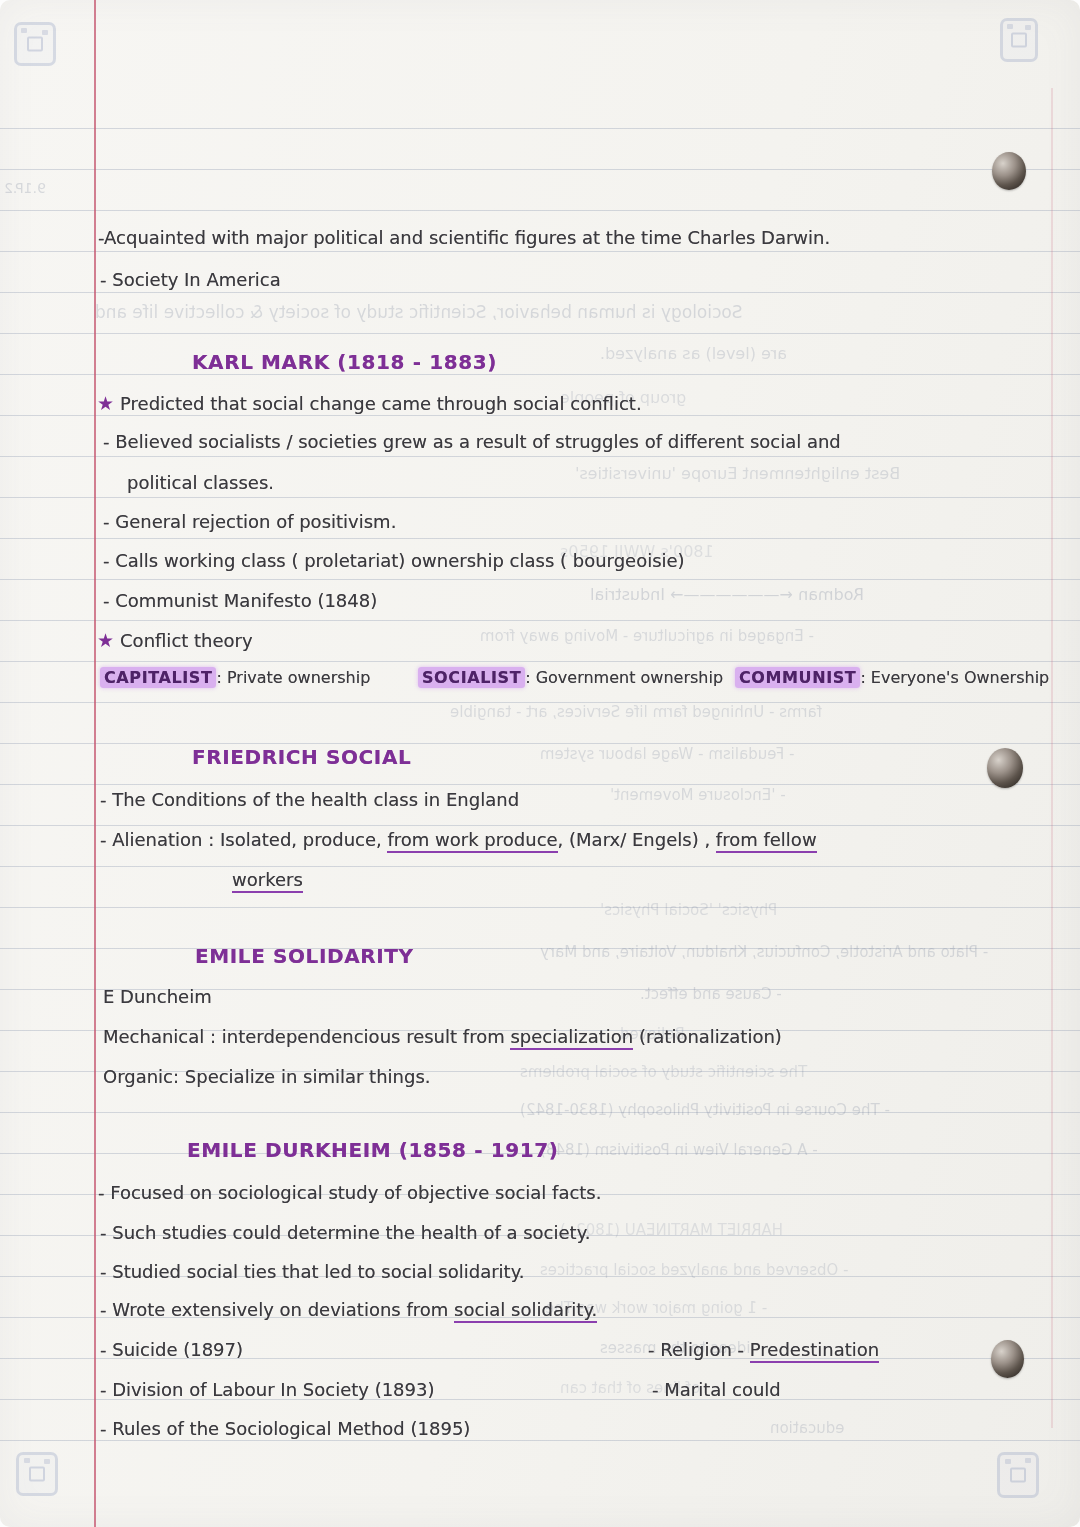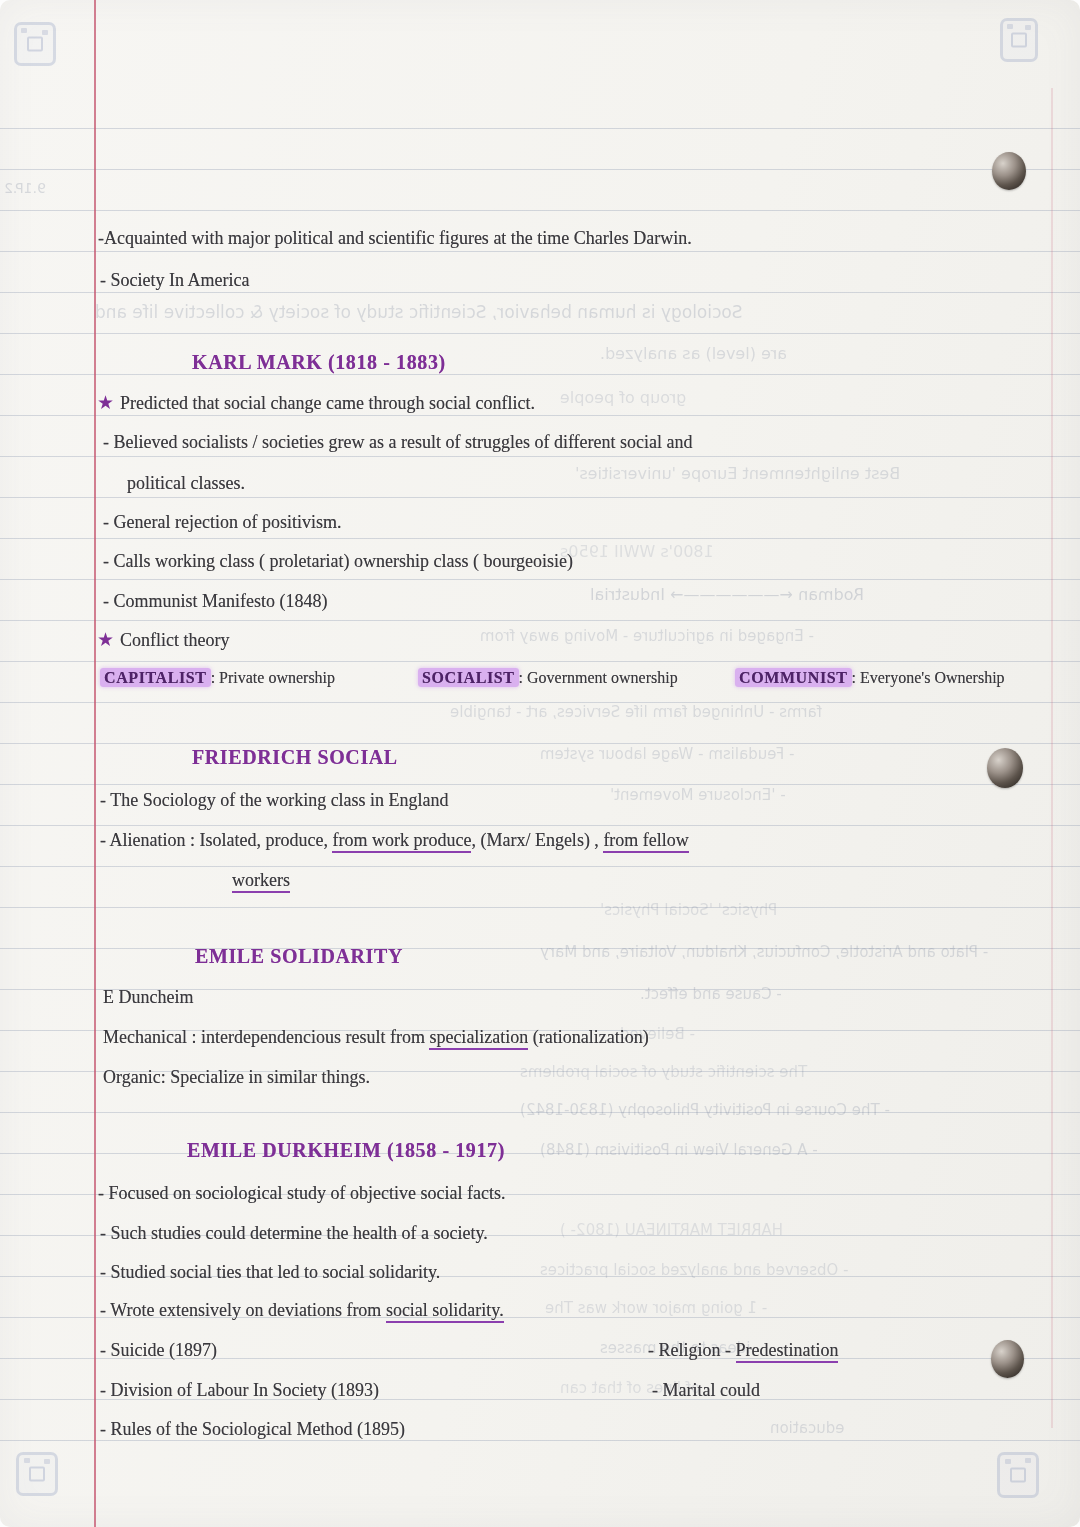--- a/index.html
+++ b/index.html
@@ -24,21 +24,20 @@
     background:rgba(196,86,111,0.75);
   }
   .right-ghost-margin{
     position:absolute;left:1051px;top:88px;width:2px;height:1340px;
     background:rgba(196,86,111,0.16);
   }
   .ink{
     position:absolute;white-space:nowrap;
     color:#3a393e;font-size:18px;line-height:26px;
     text-shadow:0 0 0.4px rgba(58,57,62,0.55);
-    font-family:Liberation Serif, serif;
   }
   .head{
     color:#7e2f96;font-weight:bold;font-size:20px;letter-spacing:0.6px;
     text-shadow:0 0 0.4px rgba(126,47,150,0.6);
     margin-left:42px;
   }
   .star{color:#7e2f96;font-size:19px;margin-right:6px;text-shadow:none;}
   .u{border-bottom:2px solid #8b3fae;padding-bottom:1px;}
   .ideo{font-size:16px;}
   .hl{
@@ -140,21 +139,21 @@
   <div class="ink" style="top:509px;left:103px">- General rejection of positivism.</div>
   <div class="ink" style="top:548px;left:103px">- Calls working class ( proletariat) ownership class ( bourgeoisie)</div>
   <div class="ink" style="top:588px;left:103px">- Communist Manifesto (1848)</div>
   <div class="ink" style="top:627px;left:97px"><span class="star">★</span><span>Conflict theory</span></div>
 
   <div class="ink ideo" style="top:665px;left:418px"><span class="hl">SOCIALIST</span><span>: Government ownership</span></div>
   <div class="ink ideo" style="top:665px;left:100px"><span class="hl">CAPITALIST</span><span>: Private ownership</span></div>
   <div class="ink ideo" style="top:665px;left:735px"><span class="hl">COMMUNIST</span><span>: Everyone's Ownership</span></div>
 
   <div class="ink head" style="top:744px;left:150px">FRIEDRICH SOCIAL</div>
-  <div class="ink" style="top:787px;left:100px">- The Sociology of the working class in England</div>
+  <div class="ink" style="top:787px;left:100px">- The Conditions of the health class in England</div>
   <div class="ink" style="top:827px;left:100px"><span>- Alienation : Isolated, produce, </span><span class="u">from work produce</span><span>, (Marx/ Engels) , </span><span class="u">from fellow</span></div>
   <div class="ink" style="top:867px;left:232px"><span class="u">workers</span></div>
 
   <div class="ink head" style="top:943px;left:153px">EMILE SOLIDARITY</div>
   <div class="ink" style="top:984px;left:103px">E Duncheim</div>
   <div class="ink" style="top:1024px;left:103px"><span>Mechanical : interdependencious result from </span><span class="u">specialization</span><span> (rationalization)</span></div>
   <div class="ink" style="top:1064px;left:103px">Organic: Specialize in similar things.</div>
 
   <div class="ink head" style="top:1137px;left:145px">EMILE DURKHEIM (1858 - 1917)</div>
   <div class="ink" style="top:1180px;left:98px">- Focused on sociological study of objective social facts.</div>

